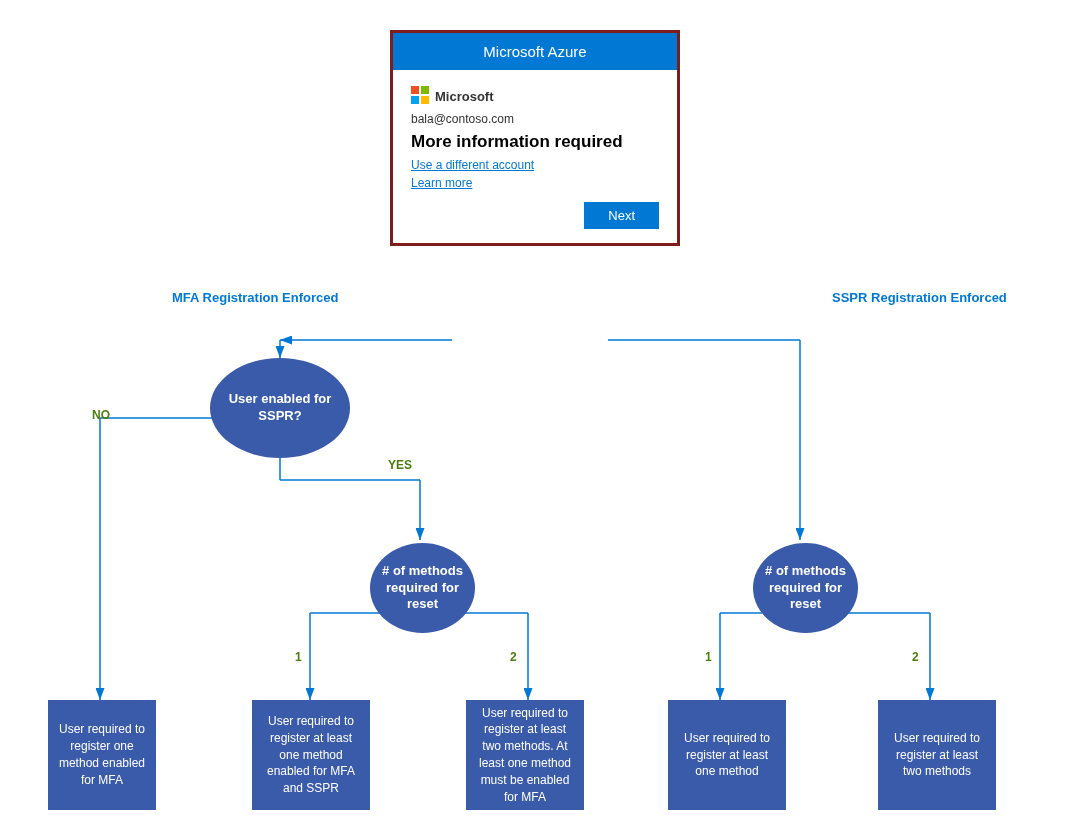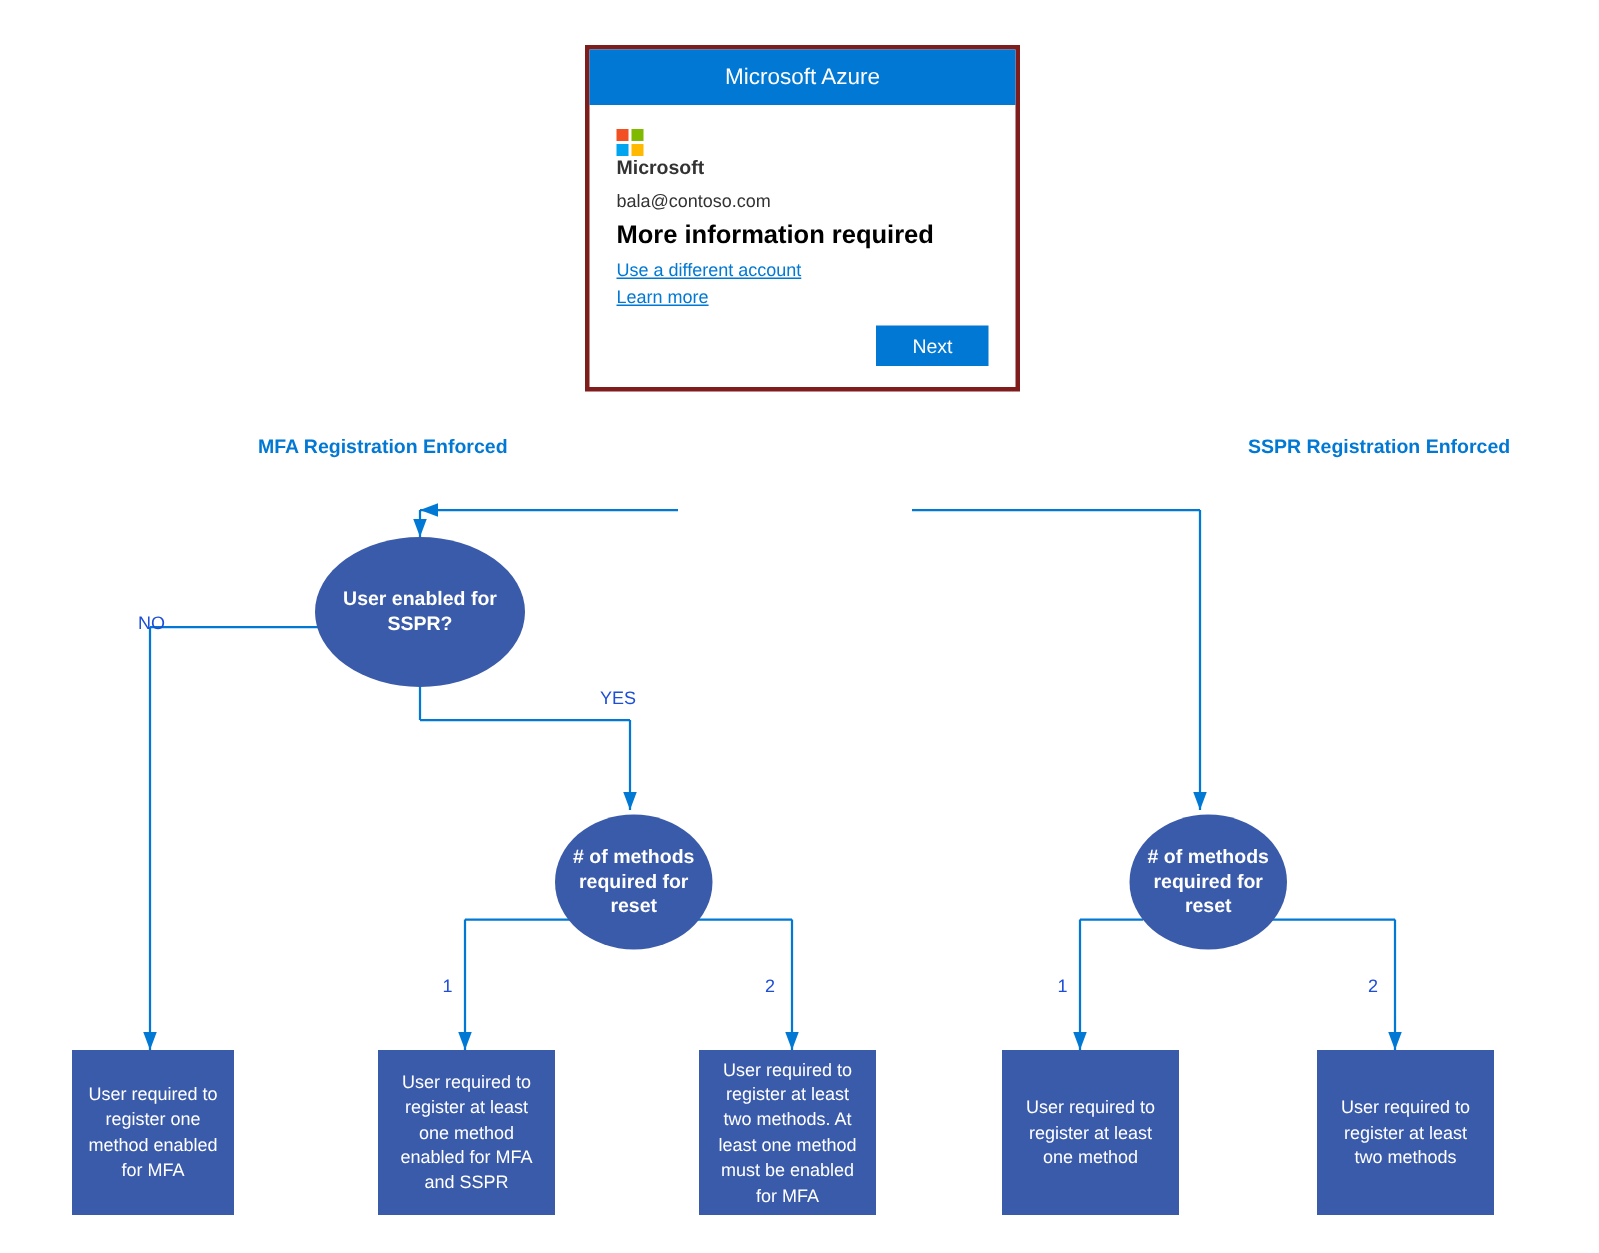--- a/index.html
+++ b/index.html
@@ -33,23 +33,22 @@
       text-align: center;
       padding: 10px;
       font-size: 15px;
       font-weight: 400;
     }
     .azure-card-body {
       padding: 16px 18px 14px;
     }
     .ms-logo {
       display: flex;
-      align-items: flex-start;
+      align-items: flex-end;
       margin-bottom: 8px;
-      flex-direction: column;
     }
     .ms-logo-grid {
       display: grid;
       grid-template-columns: 1fr 1fr;
       gap: 1px;
       width: 18px;
       height: 18px;
       margin-right: 6px;
     }
     .ms-logo-grid .sq { width: 8px; height: 8px; }
@@ -108,23 +107,23 @@
       padding: 10px 8px;
       display: flex;
       align-items: center;
       justify-content: center;
       line-height: 1.4;
     }
 
     
     .flow-label {
       position: absolute;
-      color: #1d4ed8;
+      color: #4d7c0f;
       font-size: 12px;
-      font-weight: 400;
+      font-weight: 700;
     }
 
     .section-label {
       position: absolute;
       color: #0078d4;
       font-size: 13px;
       font-weight: 600;
       padding-left: 32px;
     }
   </style>
@@ -190,21 +189,21 @@
   </div>
 
   <div class="section-label" style="left:140px; top:290px;">MFA Registration Enforced</div>
   <div class="section-label" style="left:780px; top:290px;margin-left:20px;">SSPR Registration Enforced</div>
 
   <div class="ellipse-node" style="left:210px; top:358px; width:140px; height:100px;">
     <span>User enabled for<br>SSPR?</span>
   </div>
 
   <div class="flow-label" style="left:92px; top:408px;">NO</div>
-  <div class="flow-label" style="left:400px; top:458px;">YES</div>
+  <div class="flow-label" style="left:388px; top:458px;">YES</div>
 
   <div class="ellipse-node" style="left:370px; top:543px; width:105px; height:90px;">
     <span># of methods<br>required for reset</span>
   </div>
 
   <div class="ellipse-node" style="left:753px; top:543px; width:105px; height:90px;">
     <span># of methods<br>required for reset</span>
   </div>
 
   <div class="flow-label" style="left:295px; top:650px;">1</div>

